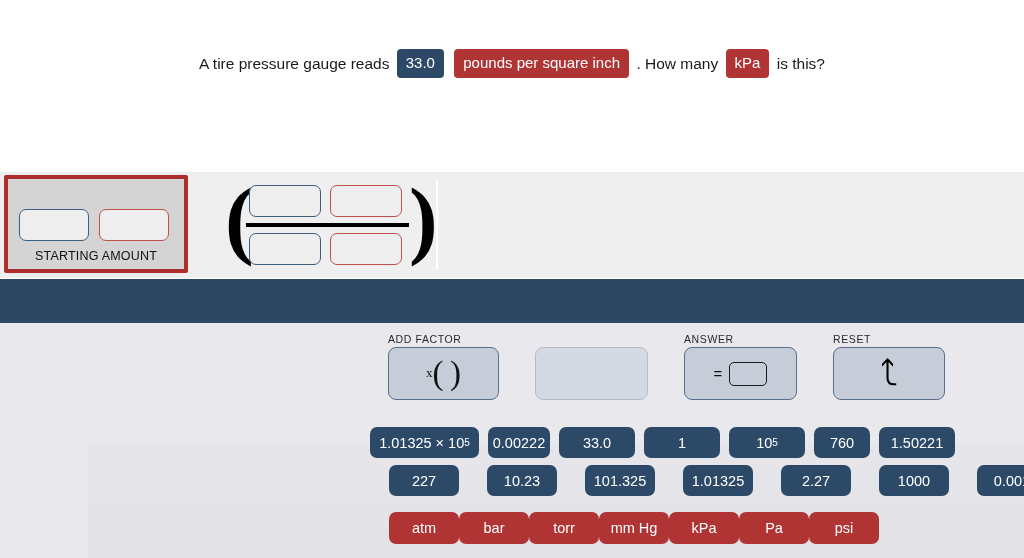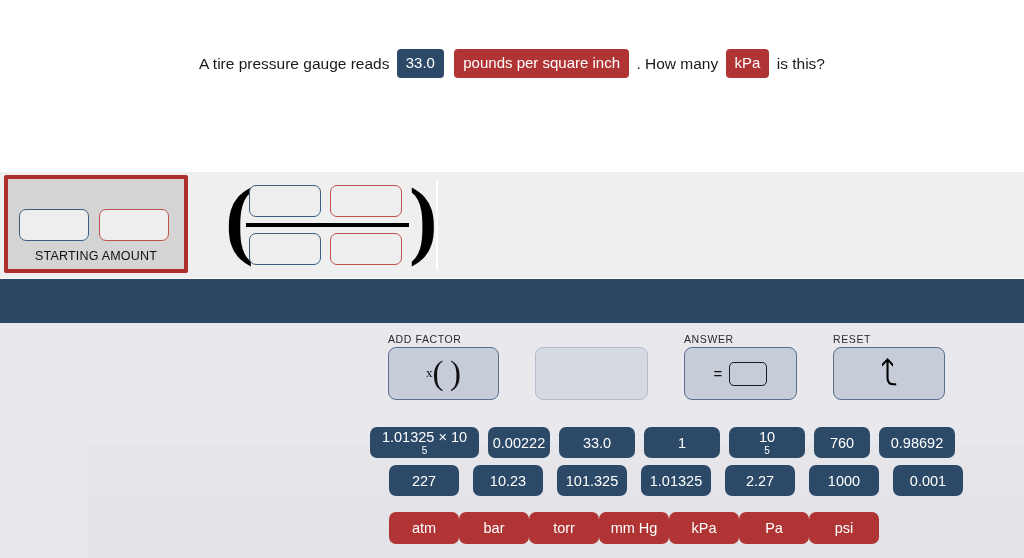--- a/index.html
+++ b/index.html
@@ -251,30 +251,30 @@
     border-radius: 7px;
     color: #ffffff;
     font-size: 14.5px;
     display: flex;
     align-items: center;
     justify-content: center;
     height: 31px;
     white-space: nowrap;
     user-select: none;
   }
-  .tile.navy { background: #2c4a68; flex-direction: column; }
+  .tile.navy { background: #2c4a68; }
   .tile.red  { background: #b03434; }
   .tile sup { font-size: 10px; vertical-align: super; }
 
   #tile-row-1 { left: 370px; top: 427px; }
   #tile-row-2 { left: 389px; top: 465px; }
   #tile-row-3 { left: 389px; top: 512px; }
 
   #tile-row-1 .tile { margin-right: 9px; }
-  #tile-row-2 .tile { margin-right: 14px; width: 70px; }
+  #tile-row-2 .tile { margin-right: 28px; width: 70px; }
   #tile-row-3 .tile { width: 70px; height: 32px; }
 </style>
 </head>
 <body>
 
 <div id="question-area">
 
   <div id="question-line">
     <span class="q-text">A tire pressure gauge reads</span>
     <span class="chip navy">33.0</span>
@@ -351,21 +351,21 @@
       <span>1</span>
     </div>
     <div class="tile navy" style="width: 76px;">
       <span>10</span>
       <sup>5</sup>
     </div>
     <div class="tile navy" style="width: 56px;">
       <span>760</span>
     </div>
     <div class="tile navy" style="width: 76px;">
-      <span>0.98692</span>
+      <span>1.50221</span>
     </div>
   </div>
 <div class="tile-row" id="tile-row-2">
     <div class="tile navy">
       <span>227</span>
     </div>
     <div class="tile navy">
       <span>10.23</span>
     </div>
     <div class="tile navy">

